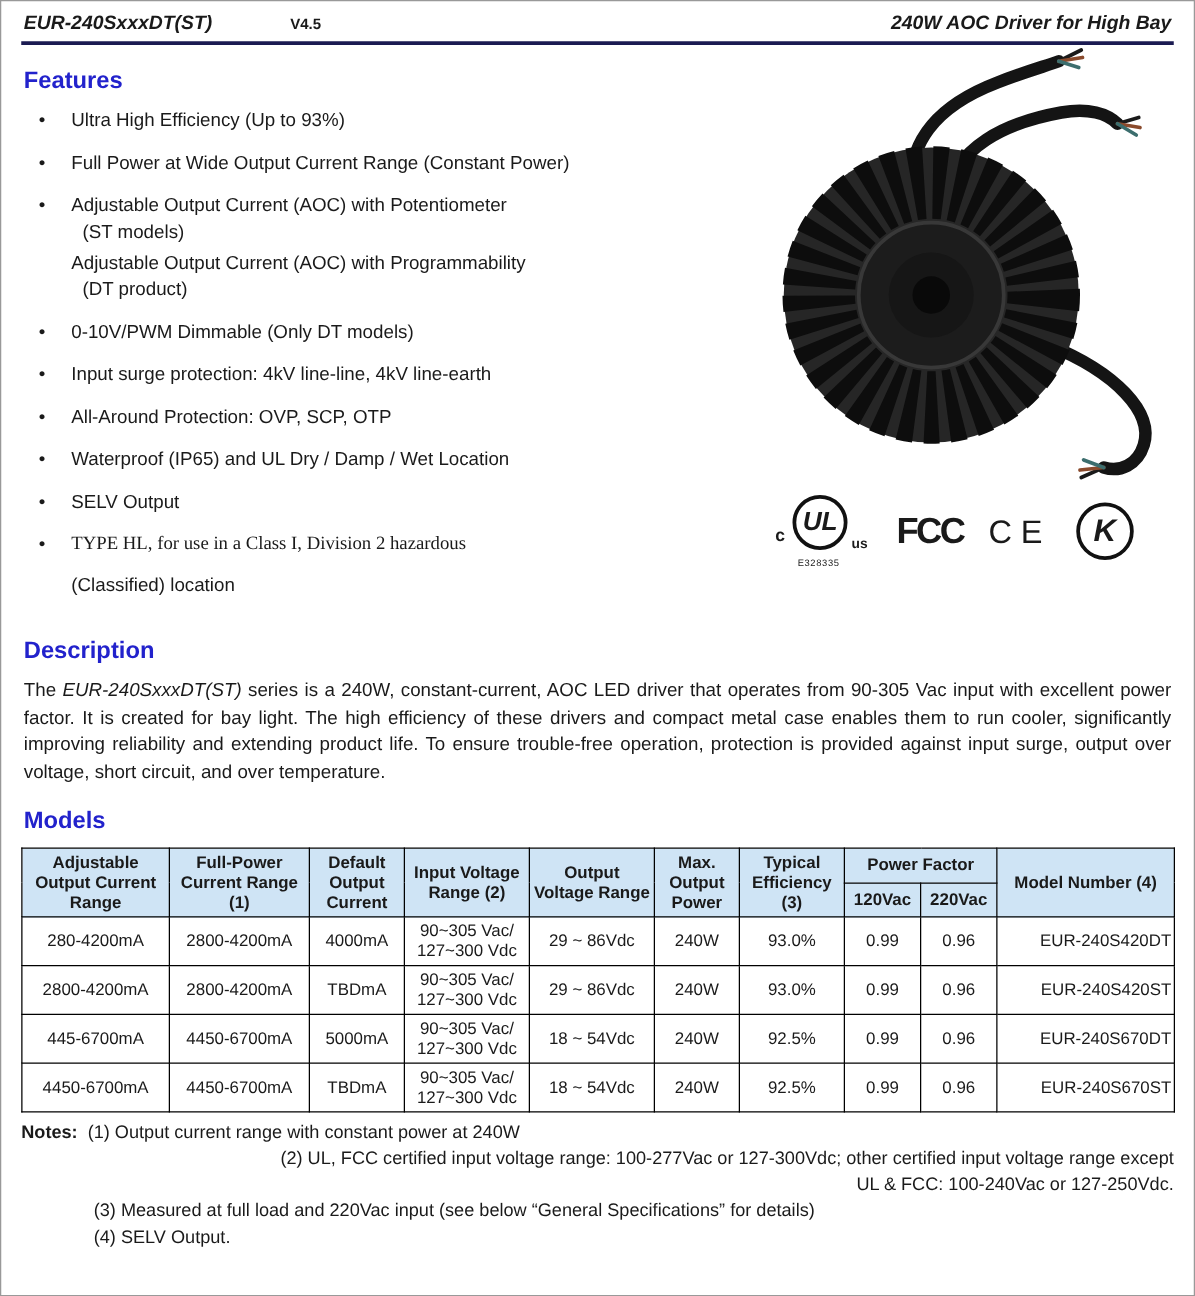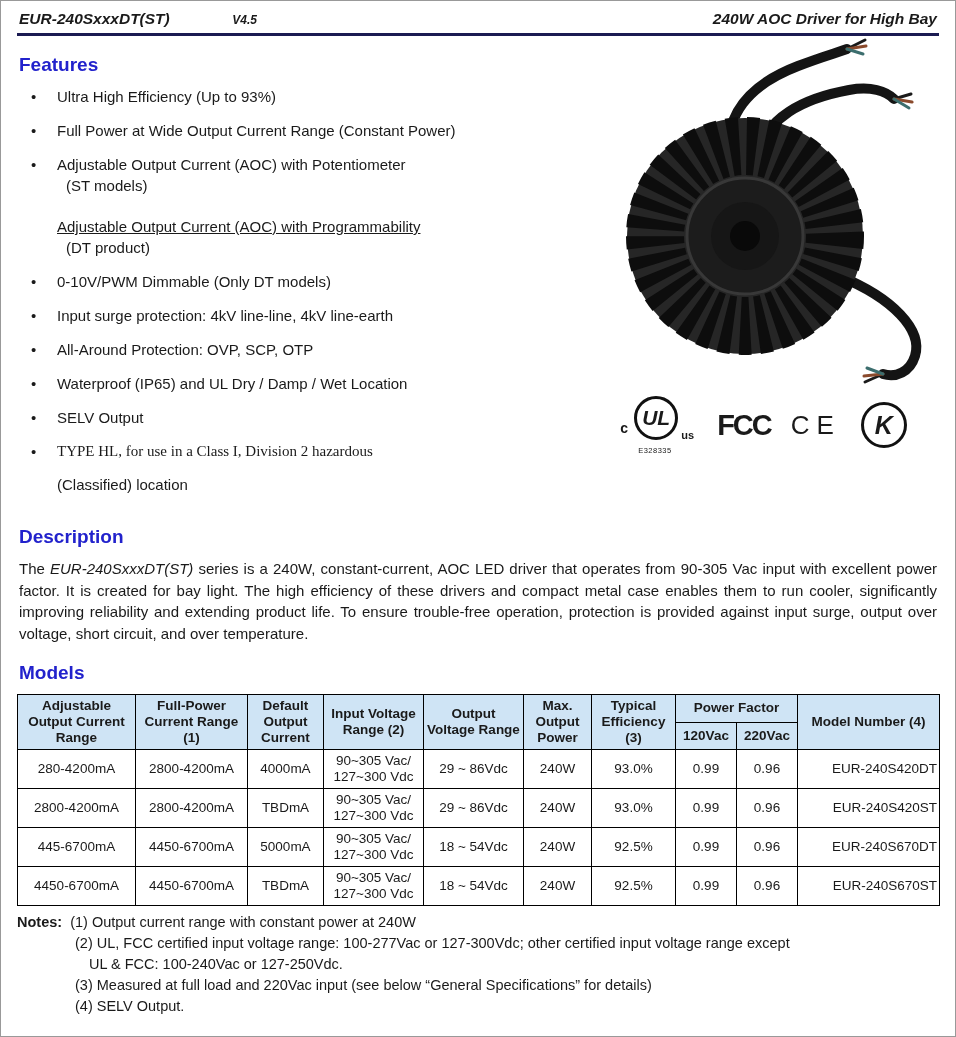--- a/index.html
+++ b/index.html
@@ -13,37 +13,37 @@
   .page{
     width:956px;height:1037px;margin:0 auto;background:#fff;
     border:1px solid #999;overflow:hidden;padding:0 16px;
   }
   
   .doc-header{
     display:flex;justify-content:space-between;align-items:baseline;
     padding:9px 2px 5px 2px;border-bottom:3px solid var(--header-rule);
   }
   .h-model{font-weight:bold;font-style:italic;font-size:15.5px;}
-  .h-version{font-weight:bold;font-style:italic;font-size:12px;margin-left:58px;}
+  .h-version{font-weight:bold;font-size:12px;margin-left:58px;}
   .h-title{font-weight:bold;font-style:italic;font-size:15.5px;}
   
   .section-heading{
     color:var(--heading-blue);font-weight:bold;font-size:19px;
     margin:18px 0 10px 2px;
   }
   
   .top-section{display:flex;}
   .features-col{flex:1;min-width:0;padding-right:8px;}
   .features-list{list-style:none;margin-left:14px;}
   .features-list li{display:flex;margin-bottom:13px;font-size:15px;line-height:21px;}
   .bullet{width:26px;flex:0 0 26px;}
   .bullet::before{content:"\2022";font-size:15px;}
   .sub-indent{padding-left:9px;}
   .gap-top{margin-top:12px;}
-  .line3-top{margin-top:20px;text-decoration:underline;}
+  .line3-top{margin-top:4px;}
   
   .image-col{width:352px;flex:0 0 352px;display:flex;flex-direction:column;align-items:center;}
   .product-image{width:340px;height:352px;}
   .logos-row{display:flex;align-items:center;gap:20px;margin-top:6px;}
   .ul-mark{position:relative;width:78px;height:62px;flex:0 0 78px;}
   .ul-circle{
     position:absolute;left:15px;top:2px;width:44px;height:44px;border:3px solid #111;
     border-radius:50%;display:flex;align-items:center;justify-content:center;
     font-weight:bold;font-style:italic;font-size:21px;
   }
@@ -66,21 +66,21 @@
     border:1px solid #000;text-align:center;vertical-align:middle;
     font-size:13.5px;line-height:16px;padding:3px 2px;
   }
   .models-table th{background:var(--table-header-bg);font-weight:bold;}
   .models-table td.model-cell{text-align:right;padding-left:7px;}
   
   .notes{margin-top:6px;font-size:14.5px;line-height:21px;}
   .note-first{display:flex;}
   .notes-label{font-weight:bold;margin-right:8px;}
   .note-indent{padding-left:58px;}
-  .note-wrap{padding-left:58px;text-indent:0;}
+  .note-wrap{padding-left:58px;text-indent:0;text-align:right;}
   .note-wrap .cont{display:block;padding-left:14px;}
 </style>
 </head>
 <body>
 
 <div class="page">
 
   <div class="doc-header">
     <div>
       <span class="h-model">EUR-240SxxxDT(ST)</span>

